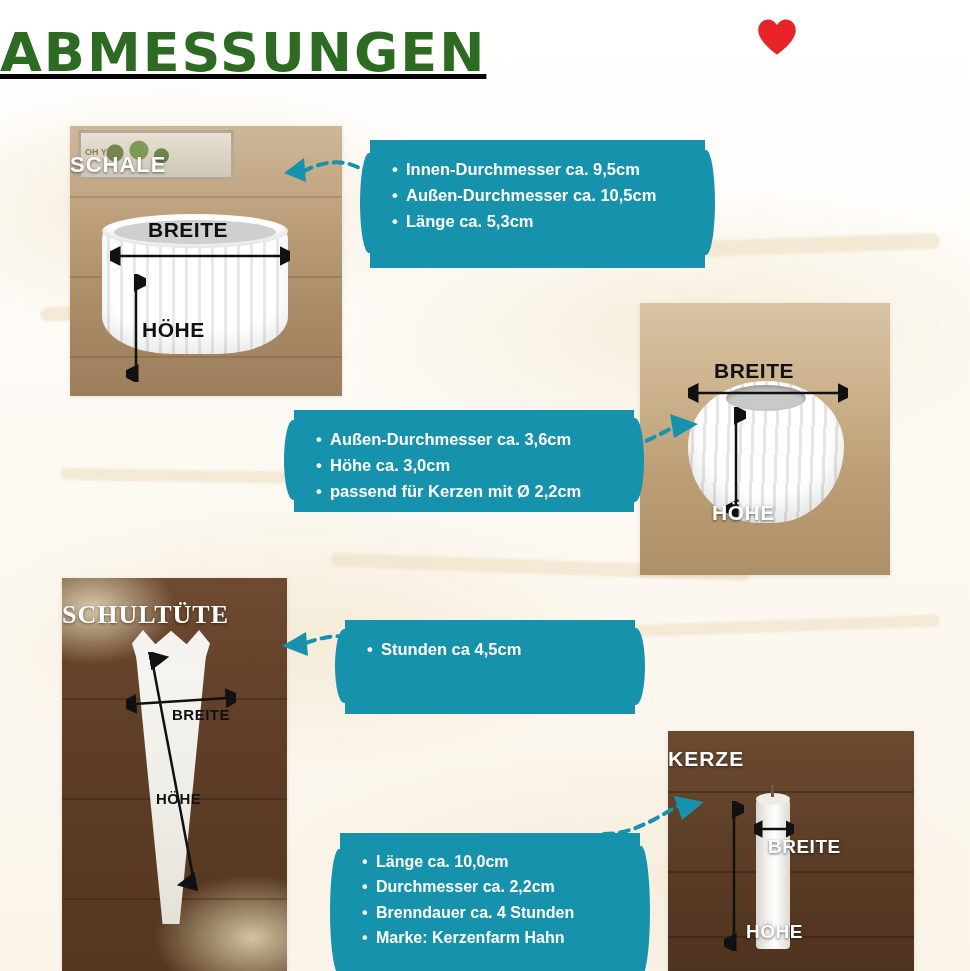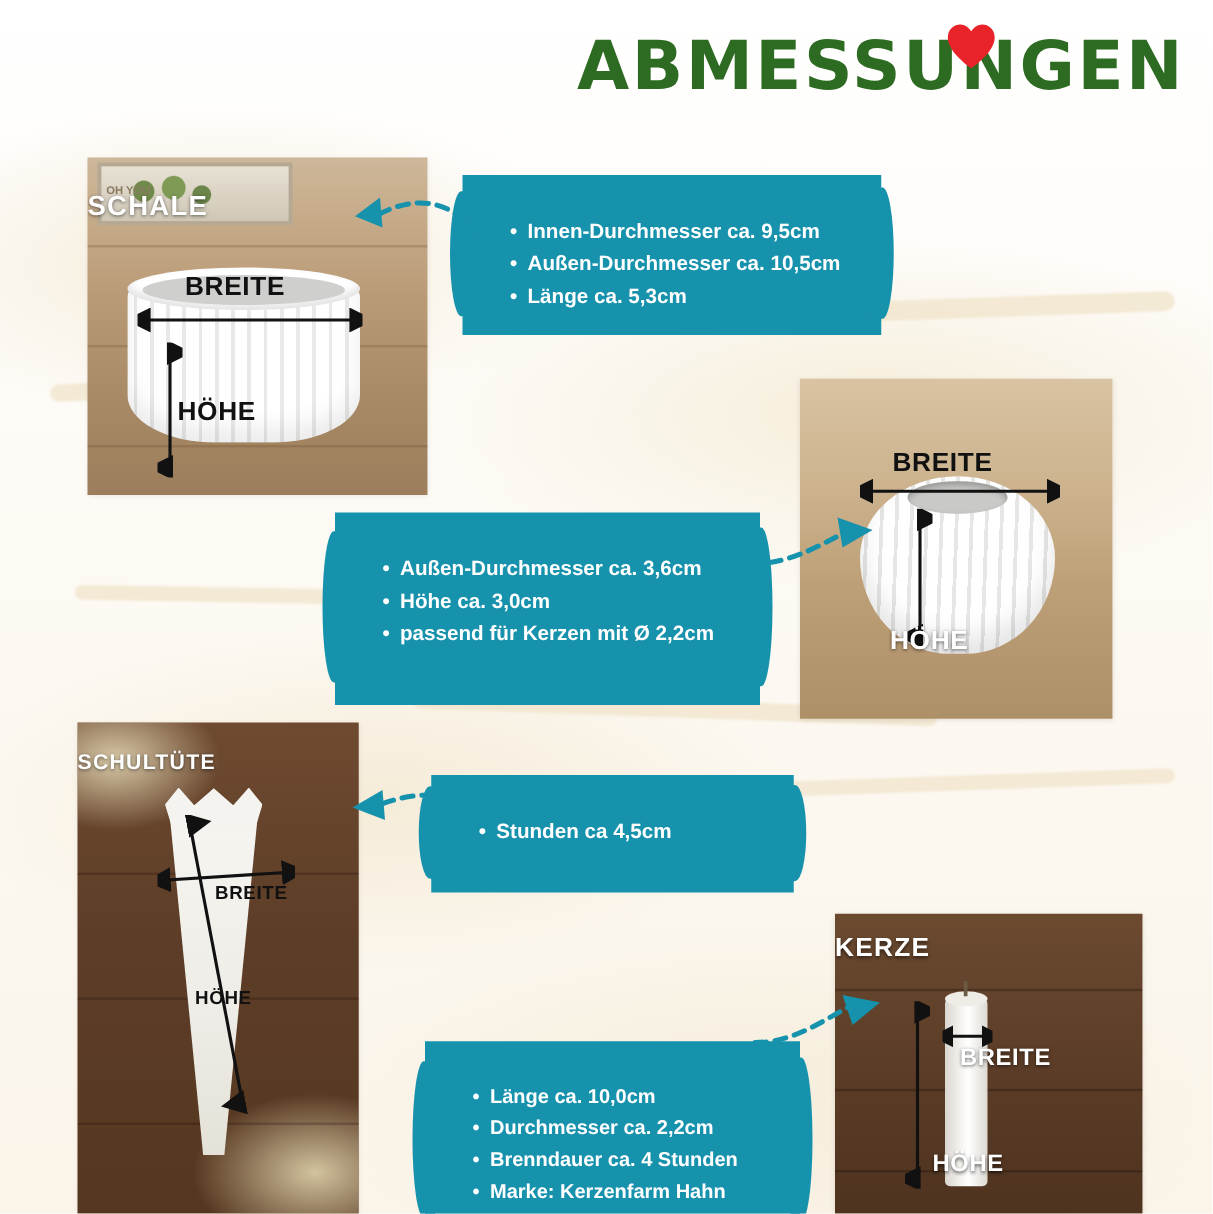--- a/index.html
+++ b/index.html
@@ -32,21 +32,22 @@
     border-radius: 40px;
     filter: blur(1px);
   }
 
   
   .header {
     position: absolute;
     top: 26px;
     left: 0;
     width: 948px;
-    text-align: right;
+    text-align: left;
+    text-decoration: underline;
   }
   .title {
     font-size: 54px;
     font-weight: bold;
     letter-spacing: 2px;
     color: #2e6b22;
     font-family: "DejaVu Sans", sans-serif;
     line-height: 1;
   }
   .heart {
@@ -223,31 +224,31 @@
     background: #1792ad;
   }
   .bubble::before {
     left: -10px; top: 10%; width: 18px; height: 78%;
     border-radius: 50% 0 0 50%;
   }
   .bubble::after {
     right: -10px; top: 8%; width: 18px; height: 82%;
     border-radius: 0 50% 50% 0;
   }
-  .bubble ul { margin: 16px; padding: 0; list-style: none; }
+  .bubble ul { margin: 0; padding: 0; list-style: none; }
   .bubble li { position: relative; padding-left: 14px; white-space: nowrap; }
   .bubble li::before {
     content: "•";
     position: absolute;
     left: 0;
     top: 0;
   }
 
   #bubble-schale { left: 370px; top: 140px; width: 335px; height: 128px; }
-  #bubble-kerzenhalter { left: 268px; top: 410px; width: 340px; height: 154px; }
+  #bubble-kerzenhalter { left: 294px; top: 410px; width: 340px; height: 102px; }
   #bubble-schultuete { left: 345px; top: 620px; width: 290px; height: 94px; }
   #bubble-kerze { left: 340px; top: 833px; width: 300px; height: 160px; font-size: 16px; }
 
   .dashed-arrow { position: absolute; z-index: 9; }
 </style>
 </head>
 <body>
 
 <div class="page">
 
@@ -360,21 +361,21 @@
       <li>Außen-Durchmesser ca. 3,6cm</li>
       <li>Höhe ca. 3,0cm</li>
       <li>passend für Kerzen mit Ø 2,2cm</li>
     </ul>
   </div>
 
   <div class="photo" id="photo-schultuete">
     <div class="wgrain" style="top:120px;"></div>
     <div class="wgrain" style="top:220px;"></div>
     <div class="wgrain" style="top:320px;"></div>
-    <div class="caption" style="top:22px; font-size:17px;">SCHULTÜTE</div>
+    <div class="caption" style="top:22px; font-size:26px;font-family:Liberation Serif, serif;">SCHULTÜTE</div>
     <div class="cone">
       <div class="shape"></div>
       <div class="frill"></div>
     </div>
     <svg class="arrow-svg" style="left:64px; top:110px;" width="110" height="26" viewBox="0 0 110 26">
       <defs>
         <marker id="stL" markerWidth="8" markerHeight="8" refX="7" refY="4" orient="auto">
             <path d="M8,0 L0,4 L8,8 z" fill="#111"></path>
           </marker>
         <marker id="stR" markerWidth="8" markerHeight="8" refX="1" refY="4" orient="auto">

